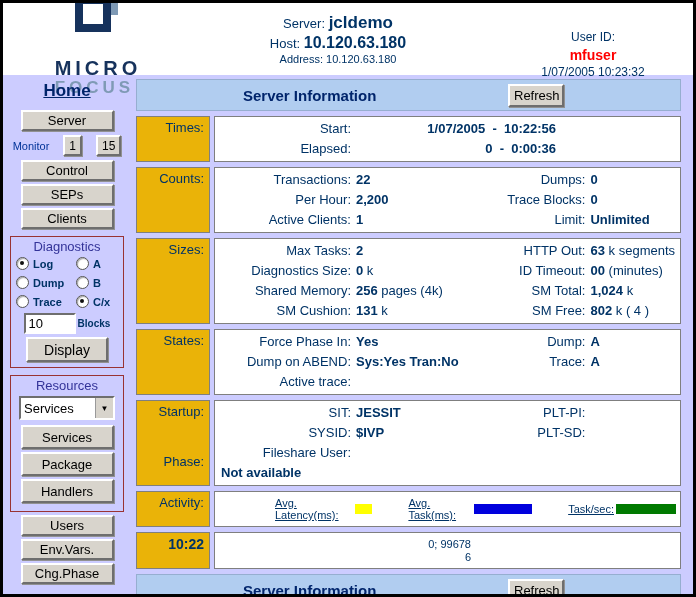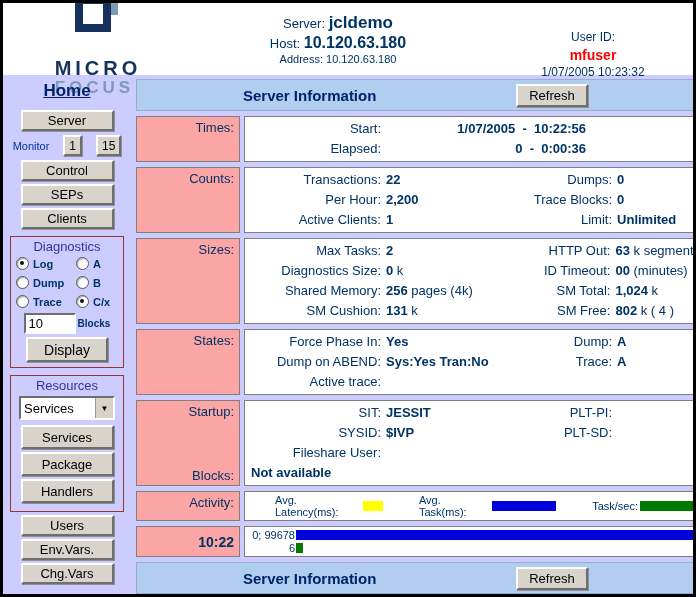--- a/index.html
+++ b/index.html
@@ -54,45 +54,45 @@
   .display-btn{width:82px;height:25px;font-size:14px;}
   .fake-select{display:flex;width:92px;height:20px;border:2px solid;border-color:#6e6e6e #fff #fff #6e6e6e;
     background:#fff;align-items:center;margin:2px 0 5px;cursor:pointer;box-sizing:content-box;}
   .select-text{flex:1;font-size:13px;padding-left:3px;color:#000;}
   .select-arrow{width:17px;align-self:stretch;background:#d8d4cc;border-left:1px solid #999;
     display:flex;align-items:center;justify-content:center;font-size:8px;color:#000;}
   .help-block{align-self:flex-start;margin:3px 0 0 8px;line-height:1.3;}
   .help-label{font-weight:bold;font-size:13px;color:#00246b;}
   
   .row{display:flex;gap:4px;}
-  .label-cell{width:104px;flex:none;background:#fca5a5;border:1px solid #7f7f7f;
-    text-align:right;padding:3px 5px 2px 0;box-sizing:border-box;font-size:13px;}
+  .label-cell{width:74px;flex:none;background:#eab308;border:1px solid #7f7f7f;
+    text-align:right;padding:3px 5px 16px 0;box-sizing:border-box;font-size:13px;}
   .content-cell{flex:1;background:#fff;border:1px solid #7f7f7f;box-sizing:border-box;padding:2px 4px;}
   .bluebar{background:#b1cdf0;border:1px solid #96aed0;height:30px;display:flex;align-items:center;flex:none;}
   .bluebar-title{font-weight:bold;font-size:15px;margin-left:106px;color:#00246b;}
-  .refresh-btn{margin-left:auto;margin-right:116px;width:72px;height:23px;}
+  .refresh-btn{margin-left:auto;margin-right:116px;width:56px;height:23px;}
   .cols{display:flex;}
   .col{display:flex;flex-direction:column;}
   .col.left{width:57%;}
   .col.right{flex:1;}
   .pair{display:flex;font-size:13px;line-height:20px;white-space:pre;}
   .pk{width:132px;text-align:right;flex:none;}
   .right .pk{width:106px;}
   .pb{font-weight:bold;padding-left:5px;}
   .times .col.left{width:100%;}
   .times .pb{width:200px;text-align:right;}
   .label-stack{display:flex;flex-direction:column;justify-content:space-between;height:100%;}
   .groups-line{font-weight:bold;font-size:13px;line-height:20px;padding-left:2px;}
-  .activity-cell{display:flex;align-items:center;padding-left:30px;gap:36px;}
+  .activity-cell{display:flex;align-items:center;padding-left:60px;gap:36px;text-decoration:underline;}
   .legend-item{display:flex;align-items:center;gap:2px;}
   .legend-text{font-size:11px;}
   .swatch{height:10px;display:inline-block;}
   .time-cell{display:flex;align-items:center;justify-content:flex-end;font-weight:bold;font-size:14px;}
   .bars{display:flex;flex-direction:column;justify-content:center;gap:1px;padding:2px;}
-  .bar-row{display:flex;align-items:center;height:12px;}
+  .bar-row{display:flex;align-items:center;height:12px;flex-direction:column;}
   .bar-text{width:48px;flex:none;text-align:right;padding-right:1px;font-size:11px;}
   .bar{height:10px;display:inline-block;}
 </style>
 </head>
 <body>
 
 <div class="page">
 
   <div class="header">
     <div class="logo">
@@ -172,21 +172,21 @@
           <span class="select-text">Services</span>
           <span class="select-arrow">▼</span>
         </div>
         <button class="btn sbtn">Services</button>
         <button class="btn sbtn">Package</button>
         <button class="btn sbtn">Handlers</button>
       </div>
 
       <button class="btn sbtn">Users</button>
       <button class="btn sbtn">Env.Vars.</button>
-      <button class="btn sbtn">Chg.Vars</button>
+      <button class="btn sbtn">Chg.Phase</button>
 
       <div class="help-block">
         <span class="help-label">Help</span>
         
       </div>
     </div>
 
     <div class="main">
 
       <div class="bluebar">
@@ -258,21 +258,21 @@
                 <div class="pair"><span class="pk">Trace:</span><span class="pb">A</span><span class="pr"></span></div>
               </div>
           </div>
         </div>
       </div>
 
       <div class="row">
         <div class="label-cell">
           <div class="label-stack">
             <span>Startup:</span>
-            <span>Blocks:</span>
+            <span>Phase:</span>
           </div>
         </div>
         <div class="content-cell">
           <div class="cols">
             <div class="col left">
                 <div class="pair"><span class="pk">SIT:</span><span class="pb">JESSIT</span><span class="pr"></span></div>
                 <div class="pair"><span class="pk">SYSID:</span><span class="pb">$IVP</span><span class="pr"></span></div>
                 <div class="pair"><span class="pk">Fileshare User:</span><span class="pb"></span><span class="pr"></span></div>
               </div>
             <div class="col right">

